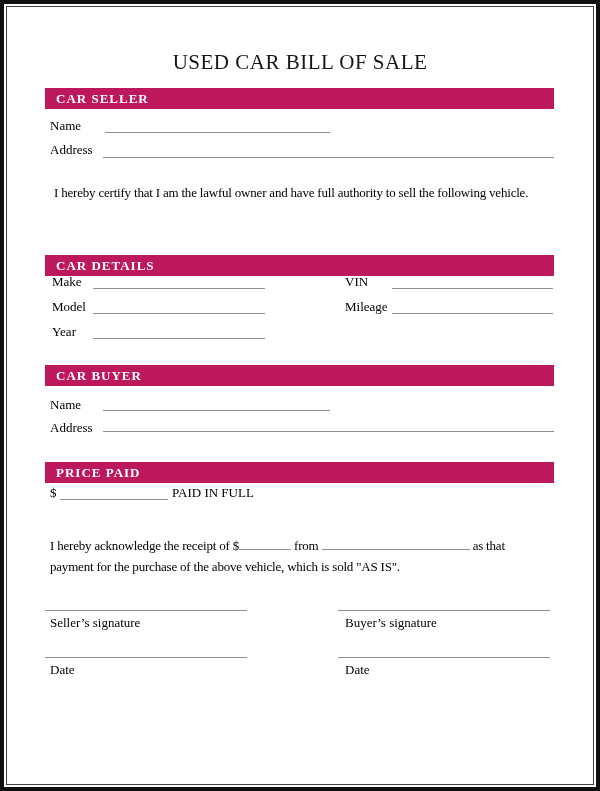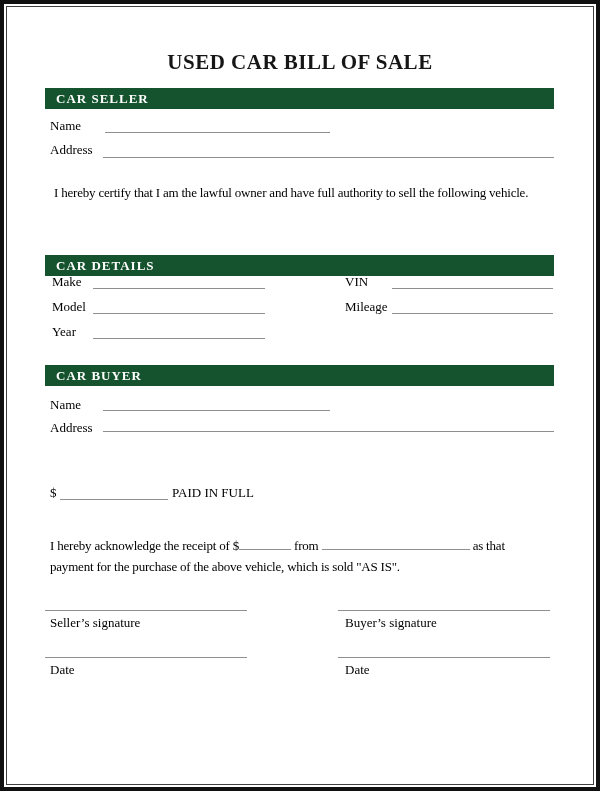--- a/index.html
+++ b/index.html
@@ -22,32 +22,32 @@
     border: 1px solid #3f3f3f;
     background: #ffffff;
     overflow: hidden;
   }
   .title {
     position: absolute;
     left: 0; top: 42px;
     width: 100%;
     text-align: center;
     font-size: 21px;
-    font-weight: bold;
+    font-weight: normal;
     letter-spacing: 0.5px;
     line-height: 26px;
     color: #161616;
   }
   .bar {
     position: absolute;
     left: 38px;
     width: 509px;
     height: 21px;
     box-sizing: border-box;
-    background: #14532d;
+    background: #be185d;
     color: #ffffff;
     font-size: 13px;
     font-weight: bold;
     letter-spacing: 1px;
     line-height: 21px;
     padding-left: 11px;
   }
   .label {
     position: absolute;
     font-size: 13px;
@@ -94,20 +94,21 @@
     <div class="fline" style="left:385px; top:281px; width:161px"></div>
     <div class="label" style="left:338px; top:291px">Mileage</div>
     <div class="fline" style="left:385px; top:306px; width:161px"></div>
 
     <div class="bar" style="top:358px">CAR BUYER</div>
     <div class="label" style="left:43px; top:389px">Name</div>
     <div class="fline" style="left:96px; top:403px; width:227px"></div>
     <div class="label" style="left:43px; top:412px">Address</div>
     <div class="fline" style="left:96px; top:424px; width:451px"></div>
 
+    <div class="bar" style="top:455px">PRICE PAID</div>
     <div class="label" style="left:43px; top:477px">$</div>
     <div class="fline" style="left:53px; top:492px; width:108px"></div>
     <div class="label" style="left:165px; top:477px">PAID IN FULL</div>
 
     <div class="label tight" style="left:43px; top:530px">
       <span>I hereby acknowledge the receipt of $</span><span class="blank" style="width:52px"></span>
       <span>from</span>
       <span class="blank" style="width:148px"></span>
       <span>as that</span>
     </div>

